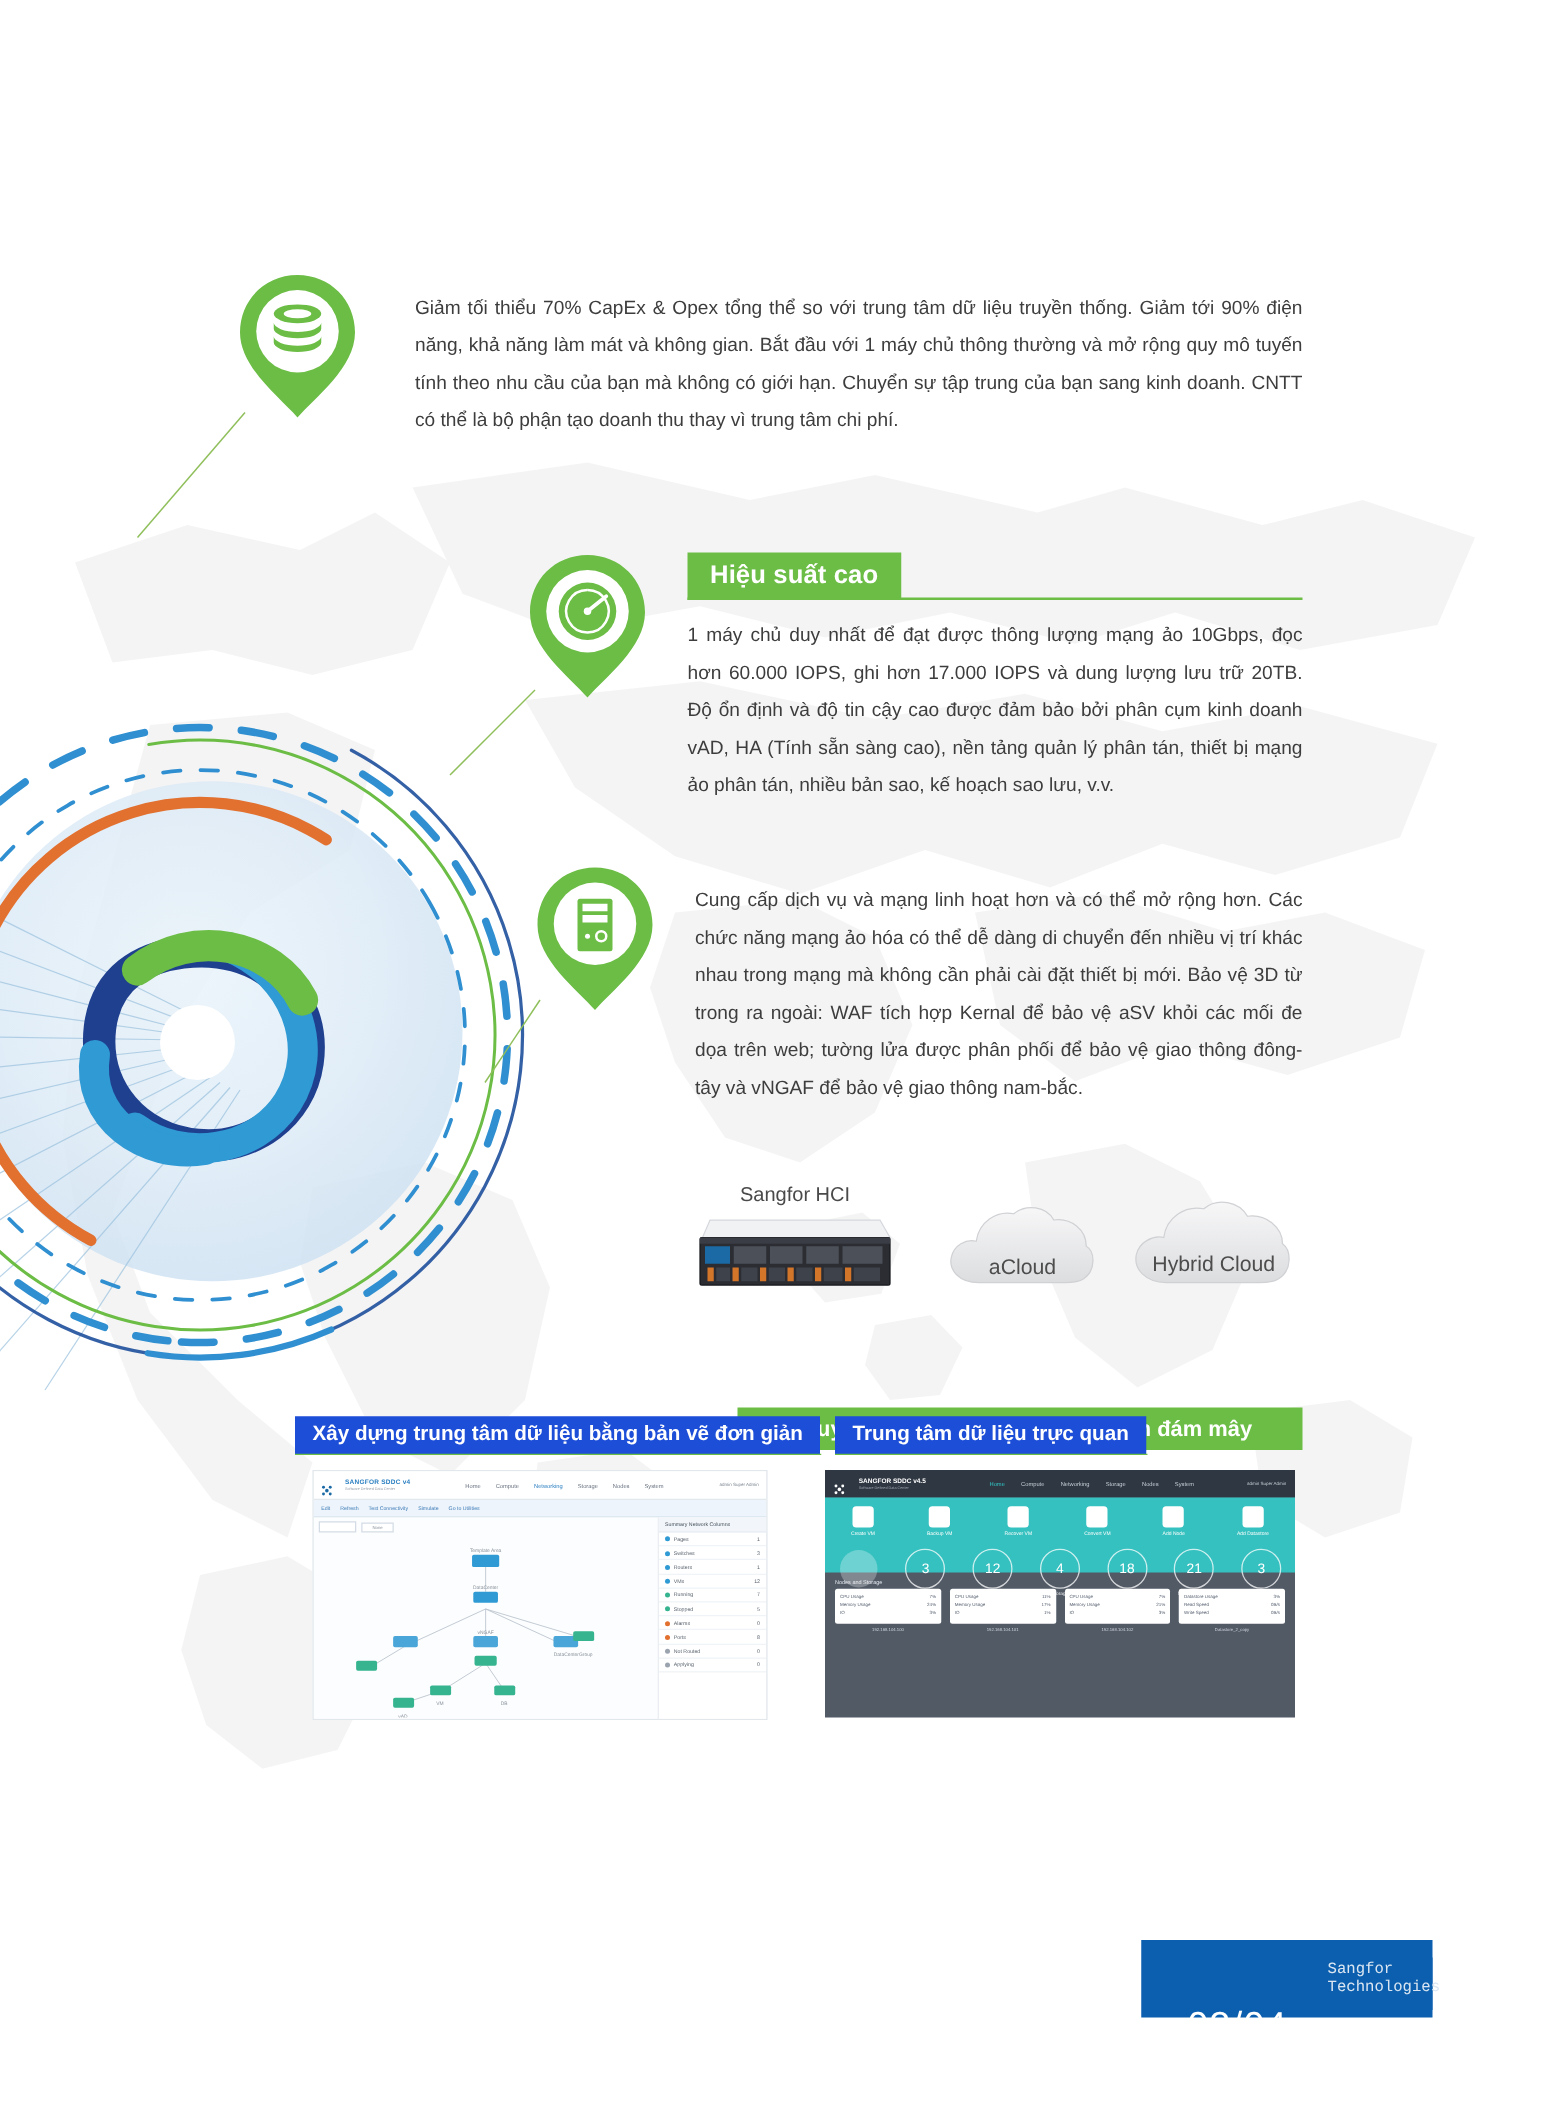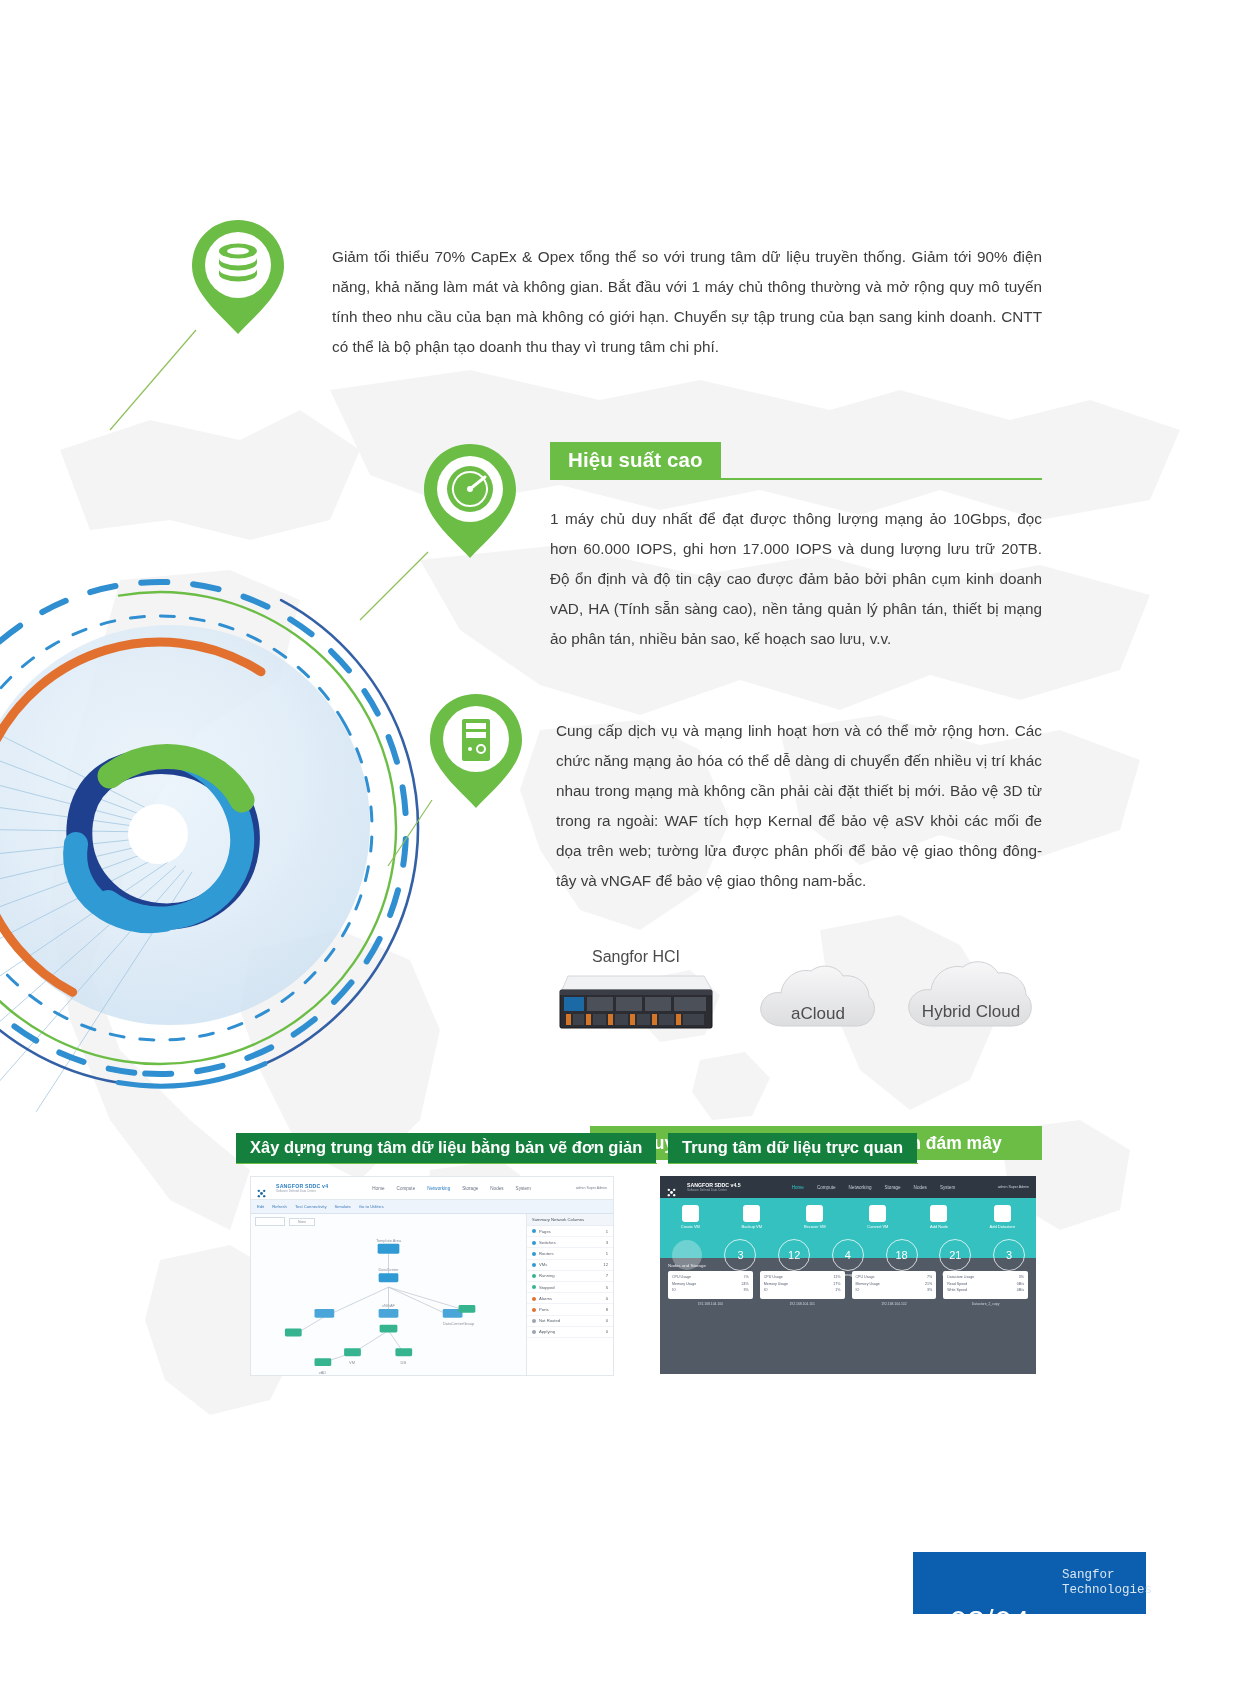--- a/index.html
+++ b/index.html
@@ -22,38 +22,38 @@
     display:inline-block;background:#6cbd45;color:#fff;
     font-size:20.5px;font-weight:700;letter-spacing:.1px;
     padding:6px 18px 8px 18px;line-height:1.15;position:relative;
     white-space:nowrap;
   }
   .hdrwrap{position:relative;}
   .hdrwrap:after{
     content:"";position:absolute;left:0;right:0;bottom:0;height:1.5px;background:#6cbd45;
   }
   .para{
-    margin-top:24px;font-size:15.3px;line-height:30px;color:#3d3d3d;
+    margin-top:14px;font-size:15.3px;line-height:30px;color:#3d3d3d;
     text-align:justify;text-justify:inter-word;
   }
   
   .hcilabel{position:absolute;font-size:16px;color:#4a4a4a;}
   .server{position:absolute;}
   .cloud{position:absolute;}
   .cloud-label{
     position:absolute;font-size:17px;color:#4d4d4d;text-align:center;width:100%;
     top:44px;left:0;
   }
   .greenbar{
     position:absolute;background:#6cbd45;color:#fff;font-size:17.5px;font-weight:600;
     text-align:center;line-height:34px;height:34px;
   }
   
   .shothdr{
-    position:absolute;background:#15803d;color:#fff;font-size:16.5px;font-weight:700;
+    position:absolute;background:#1d4ed8;color:#fff;font-size:16.5px;font-weight:700;
     padding:5px 14px 7px 14px;white-space:nowrap;line-height:1.15;
   }
   .shothdr:after{content:"";position:absolute;left:0;right:-1px;bottom:0;height:1.2px;background:#6cbd45;}
   .shot{position:absolute;background:#ffffff;overflow:hidden;}
   
   .ui1{background:#fbfcfd;}
   .ui1 .topbar{height:22px;background:#ffffff;border-bottom:1px solid #e3e8ed;display:flex;align-items:center;padding:0 6px;gap:10px;}
   .ui1 .brand{font-size:5.2px;color:#2a7fc1;font-weight:700;letter-spacing:.2px;}
   .ui1 .navs{display:flex;gap:12px;font-size:4.6px;color:#6a7380;}
   .ui1 .navs .on{color:#2a7fc1;}

